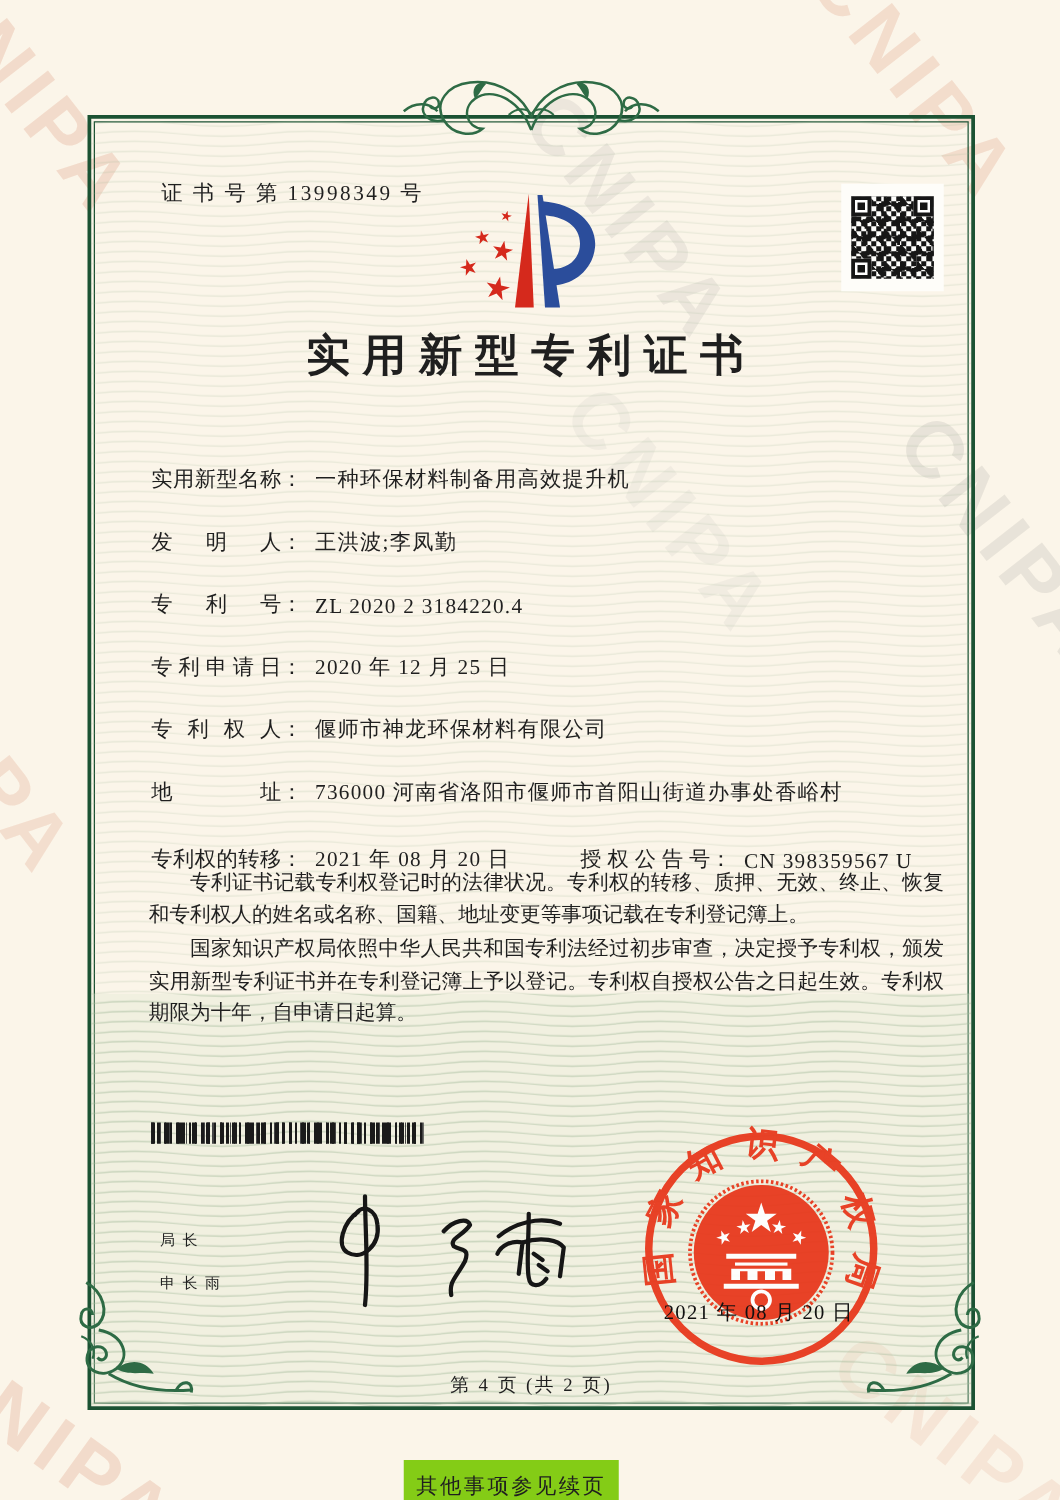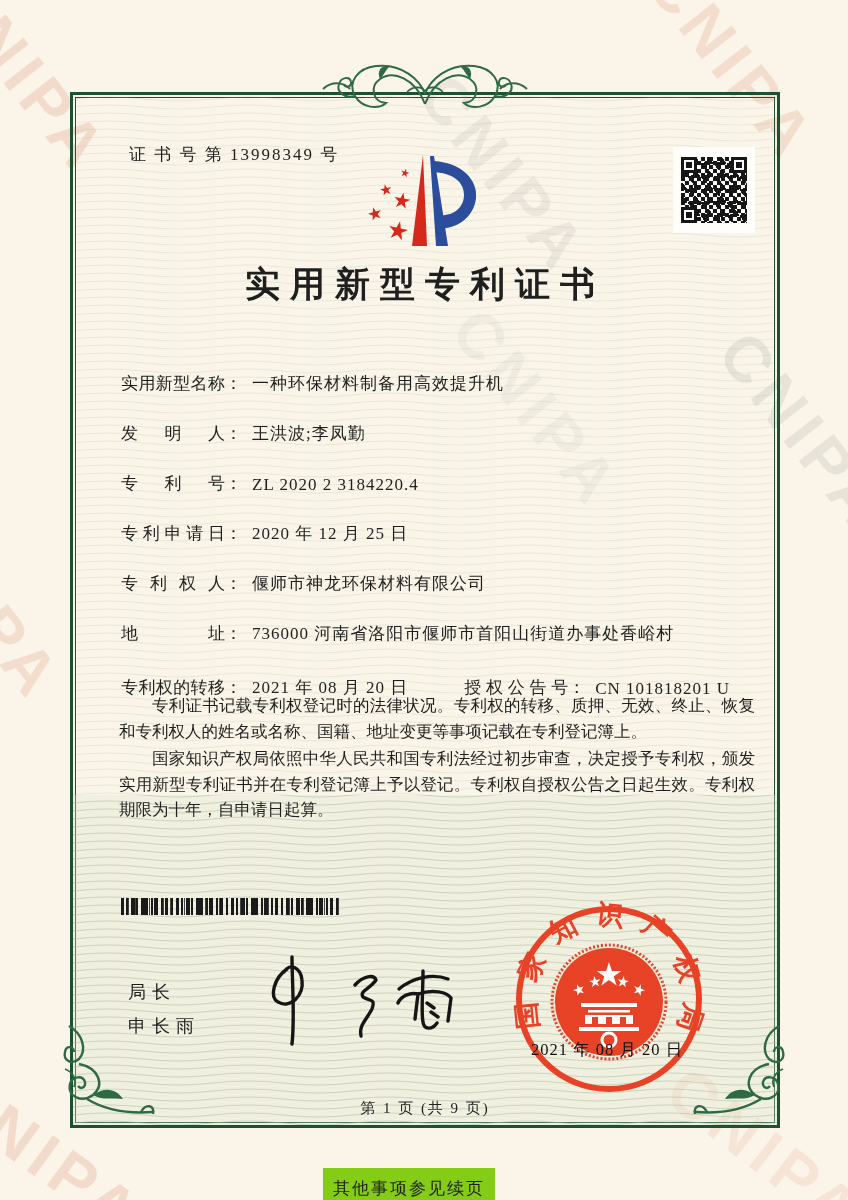--- a/index.html
+++ b/index.html
@@ -90,21 +90,21 @@
   
   .barcode{
     position:absolute;left:48px;top:803px;width:218px;height:17px;z-index:3;
     background-image:
       repeating-linear-gradient(90deg,#1a1a1a 0 2px,rgba(0,0,0,0) 2px 5px),
       repeating-linear-gradient(90deg,#1a1a1a 0 3px,rgba(0,0,0,0) 3px 11px),
       repeating-linear-gradient(90deg,#444 0 1px,rgba(0,0,0,0) 1px 7px);
   }
 
   
-  .signer{position:absolute;left:55px;top:880px;z-index:3;font-size:18px;letter-spacing:6px;}
+  .signer{position:absolute;left:55px;top:880px;z-index:3;font-size:12px;letter-spacing:6px;}
   .signer div{height:34px;line-height:34px;}
   .sig{position:absolute;left:178px;top:856px;z-index:3;}
   .seal{position:absolute;left:436px;top:804px;z-index:3;opacity:.94;}
   .seal-date{
     position:absolute;left:458px;top:944px;z-index:4;
     font-size:16.5px;letter-spacing:1px;color:#111;white-space:nowrap;
   }
 
   
   .page-no{position:absolute;left:0;top:1004px;width:100%;text-align:center;font-size:15px;z-index:3;letter-spacing:2px;}
@@ -196,21 +196,21 @@
       <span class="flabel">地址</span>
         <span class="colon">：</span>
         <span class="fvalue">736000  河南省洛阳市偃师市首阳山街道办事处香峪村</span>
     </div>
     <div class="row last">
       <span class="flabel">专利权的转移</span>
         <span class="colon">：</span>
         <span class="fvalue">2021 年 08 月 20 日</span>
       <span class="flabel pair2">授权公告号</span>
         <span class="colon">：</span>
-        <span class="fvalue">CN 101818201 U</span>
+        <span class="fvalue">CN 398359567 U</span>
     </div>
   </div>
 
   <div class="paras">
     <p>专利证书记载专利权登记时的法律状况。专利权的转移、质押、无效、终止、恢复和专利权人的姓名或名称、国籍、地址变更等事项记载在专利登记簿上。</p>
     <p>国家知识产权局依照中华人民共和国专利法经过初步审查，决定授予专利权，颁发实用新型专利证书并在专利登记簿上予以登记。专利权自授权公告之日起生效。专利权期限为十年，自申请日起算。</p>
   </div>
 
   <div class="barcode"></div>
 
@@ -257,21 +257,21 @@
         <rect x="111" y="118" width="6" height="7"></rect>
       </g>
       <circle cx="100" cy="141" r="7" fill="none" stroke="#fff" stroke-width="3"></circle>
     </g>
     <text style="font:700 27px 'Liberation Serif',serif;letter-spacing:17px;fill:#e8381c">
       <textPath href="#sealArc" startOffset="1%">国家知识产权局</textPath>
     </text>
   </svg>
   <div class="seal-date">2021 年 08 月 20 日</div>
 
-  <div class="page-no">第 1 页 (共 9 页)</div>
+  <div class="page-no">第 4 页 (共 2 页)</div>
 </div>
 
 <svg class="orn orn-top" width="216" height="62" viewBox="0 0 216 62">
   <g id="topHalf" fill="none" stroke="#2e6b45" stroke-width="2">
     <path d="M108 46 C98 20 76 12 63 21 C52 29 56 44 69 45 C61 52 45 50 38 38 C30 24 41 10 59 8 C85 5 103 22 108 36"></path>
     <path d="M38 38 C28 41 19 34 22 26 C24 19 33 18 34 24 C35 29 29 30 27 27"></path>
     <path d="M63 21 C59 12 66 6 72 9 C68 13 67 17 63 21 Z" fill="#2e6b45" stroke="none"></path>
     <path d="M6 31 C15 23 27 24 33 31"></path>
     <path d="M90 34 C96 28 104 28 108 33" stroke-width="1.6"></path>
   </g>

